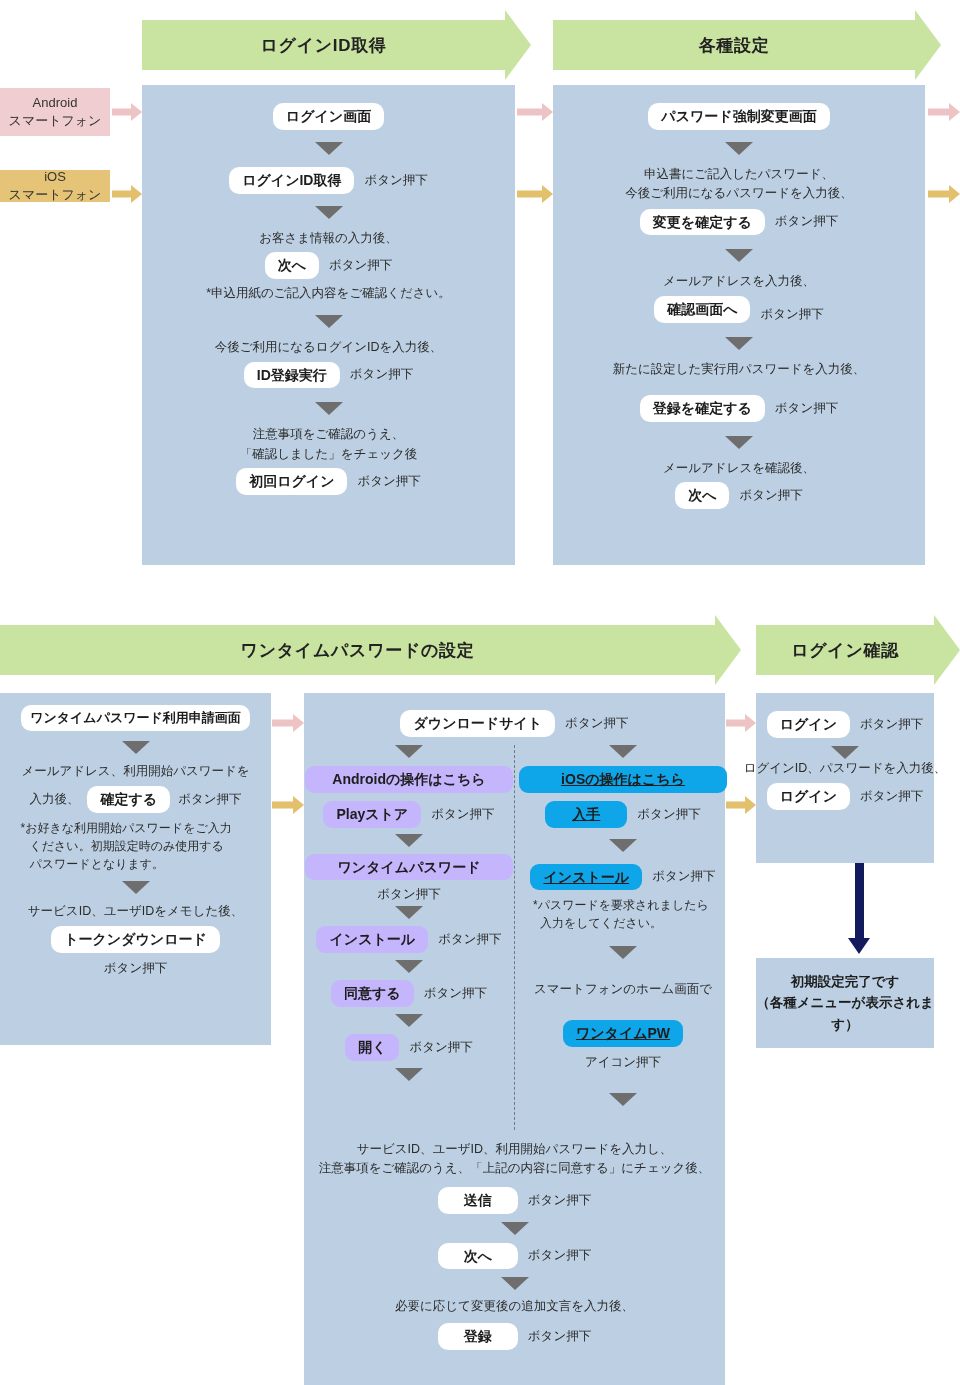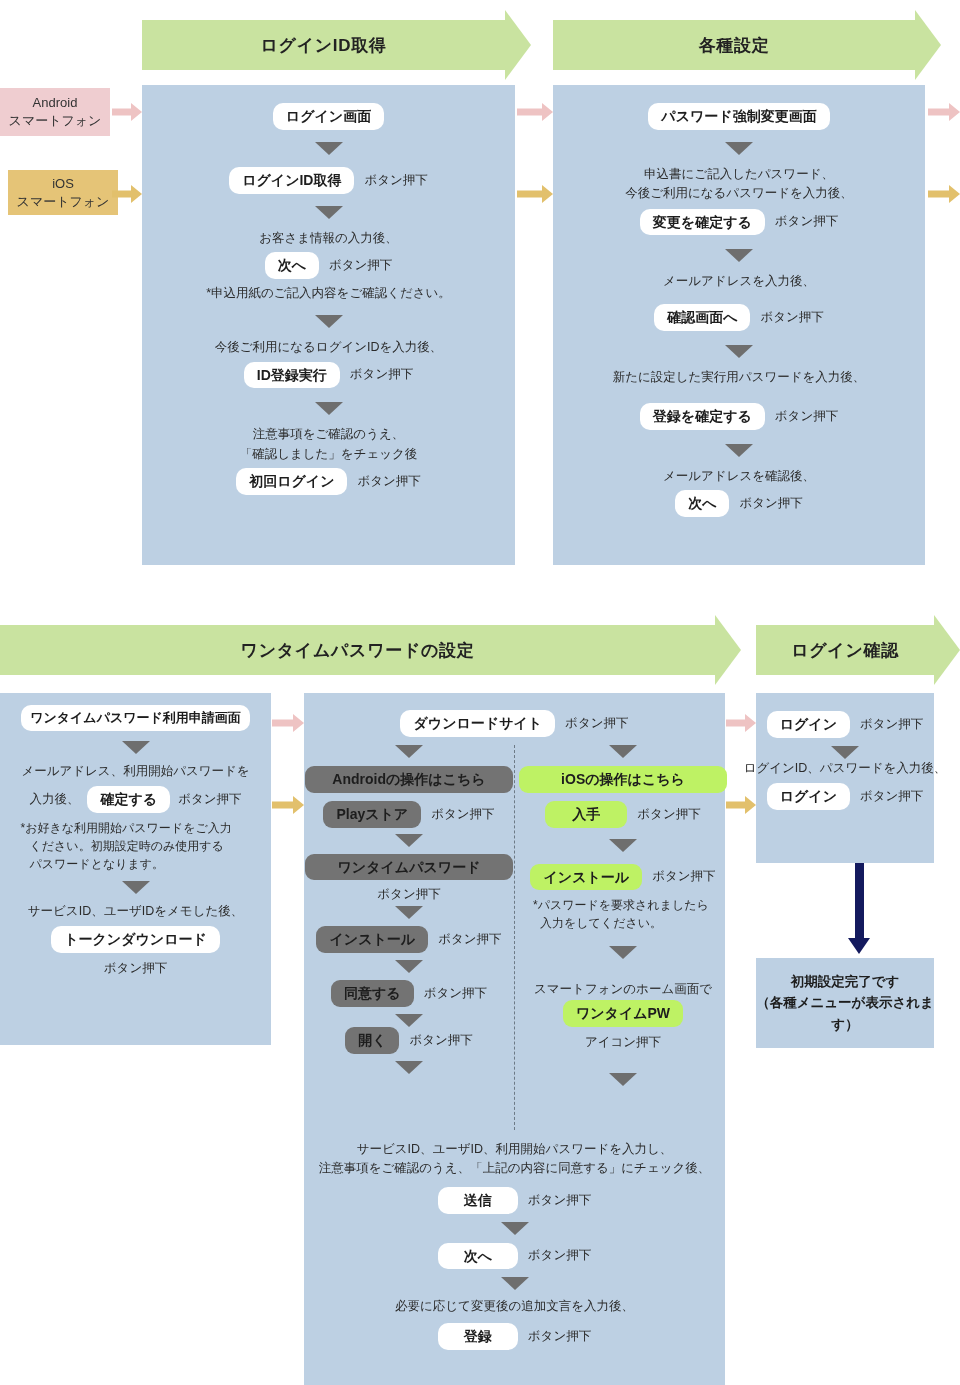--- a/index.html
+++ b/index.html
@@ -49,22 +49,22 @@
   .goldarrow{color:#e2c06c;}
   .goldarrow .shaft{background:#e2c06c;}
 
   
   .chip{
     display:inline-flex;align-items:center;justify-content:center;
     border-radius:9px;font-weight:bold;white-space:nowrap;
     padding:5px 13px;font-size:14px;line-height:1.2;
   }
   .chip-white{background:#ffffff;color:#1d1d1d;border-radius:10px;}
-  .chip-pink{background:#737373;color:#1d1d1d;border-radius:9px;}
-  .chip-gold{background:#bef264;color:#1d1d1d;}
+  .chip-pink{background:#c4b5fd;color:#1d1d1d;border-radius:9px;}
+  .chip-gold{background:#0ea5e9;color:#1d1d1d;text-decoration:underline;}
 
   
   .dtri{
     width:0;height:0;border-style:solid;
     border-width:13px 14px 0 14px;
     border-color:#6e6e6e transparent transparent transparent;
   }
 
   
   .txt{font-size:12.5px;line-height:1.55;color:#2b2b2b;text-align:center;white-space:nowrap;}
@@ -102,21 +102,21 @@
   <span class="bannerlabel">各種設定</span>
   <span class="head" style="border-width:35px 0 35px 26px;margin-top:-35px;"></span>
 </div>
 
 <div class="abs srcbox src-android" style="left:0;top:88px;width:110px;height:48px;">
   <div>
     <div>Android</div>
     <div>スマートフォン</div>
   </div>
 </div>
-<div class="abs srcbox src-ios" style="left:8px;top:170px;width:110px;height:45px;">
+<div class="abs srcbox src-ios" style="left:0;top:170px;width:110px;height:32px;">
   <div>
     <div>iOS</div>
     <div>スマートフォン</div>
   </div>
 </div>
 
 <div class="abs harrow pinkarrow" style="left:112px;top:112px;width:30px;">
   <span class="shaft" style="width:21px;"></span>
   <span class="tip"></span>
 </div>
@@ -185,21 +185,21 @@
   <div class="txt" style="margin-top:10px;">申込書にご記入したパスワード、</div>
   <div class="txt">今後ご利用になるパスワードを入力後、</div>
   <div class="row" style="margin-top:5px;">
     <span class="chip chip-white">変更を確定する</span>
     <span class="press">ボタン押下</span>
   </div>
 
   <div class="dtri" style="margin-top:14px;"></div>
 
   <div class="txt" style="margin-top:10px;">メールアドレスを入力後、</div>
-  <div class="row" style="margin-top:12px;">
+  <div class="row" style="margin-top:4px;align-items:flex-end;">
     <span class="chip chip-white">確認画面へ</span>
     <span class="press">ボタン押下</span>
   </div>
 
   <div class="dtri" style="margin-top:14px;"></div>
 
   <div class="txt" style="margin-top:10px;">新たに設定した実行用パスワードを入力後、</div>
   <div class="row" style="margin-top:16px;">
     <span class="chip chip-white">登録を確定する</span>
     <span class="press">ボタン押下</span>
@@ -303,21 +303,21 @@
 
   <div class="dtri" style="margin-top:7px;"></div>
 
   <div class="row" style="margin-top:7px;">
     <span class="chip chip-pink">同意する</span>
     <span class="press">ボタン押下</span>
   </div>
 
   <div class="dtri" style="margin-top:7px;"></div>
 
-  <div class="row" style="">
+  <div class="row" style="margin-top:7px;">
     <span class="chip chip-pink">開く</span>
     <span class="press">ボタン押下</span>
   </div>
 
   <div class="dtri" style="margin-top:7px;"></div>
 </div>
 
 <div class="abs colstack" style="left:525px;top:745px;width:196px;">
 
   <div class="dtri"></div>
@@ -337,21 +337,21 @@
   </div>
 
   <div class="note" style="margin-top:6px;width:180px;text-align:left;">
     <div>*パスワードを要求されましたら</div>
     <div style="padding-left:7px;">入力をしてください。</div>
   </div>
 
   <div class="dtri" style="margin-top:14px;"></div>
 
   <div class="txt" style="margin-top:21px;">スマートフォンのホーム画面で</div>
-  <div class="chip chip-gold" style="margin-top:0;">ワンタイムPW</div>
+  <div class="chip chip-gold" style="margin-top:20px;">ワンタイムPW</div>
   <div class="press" style="margin-top:7px;">アイコン押下</div>
 
   <div class="dtri" style="margin-top:22px;"></div>
 </div>
 
 <div class="abs colstack" style="left:304px;top:1140px;width:421px;">
 
   <div class="txt">サービスID、ユーザID、利用開始パスワードを入力し、</div>
   <div class="txt">注意事項をご確認のうえ、「上記の内容に同意する」にチェック後、</div>
 

